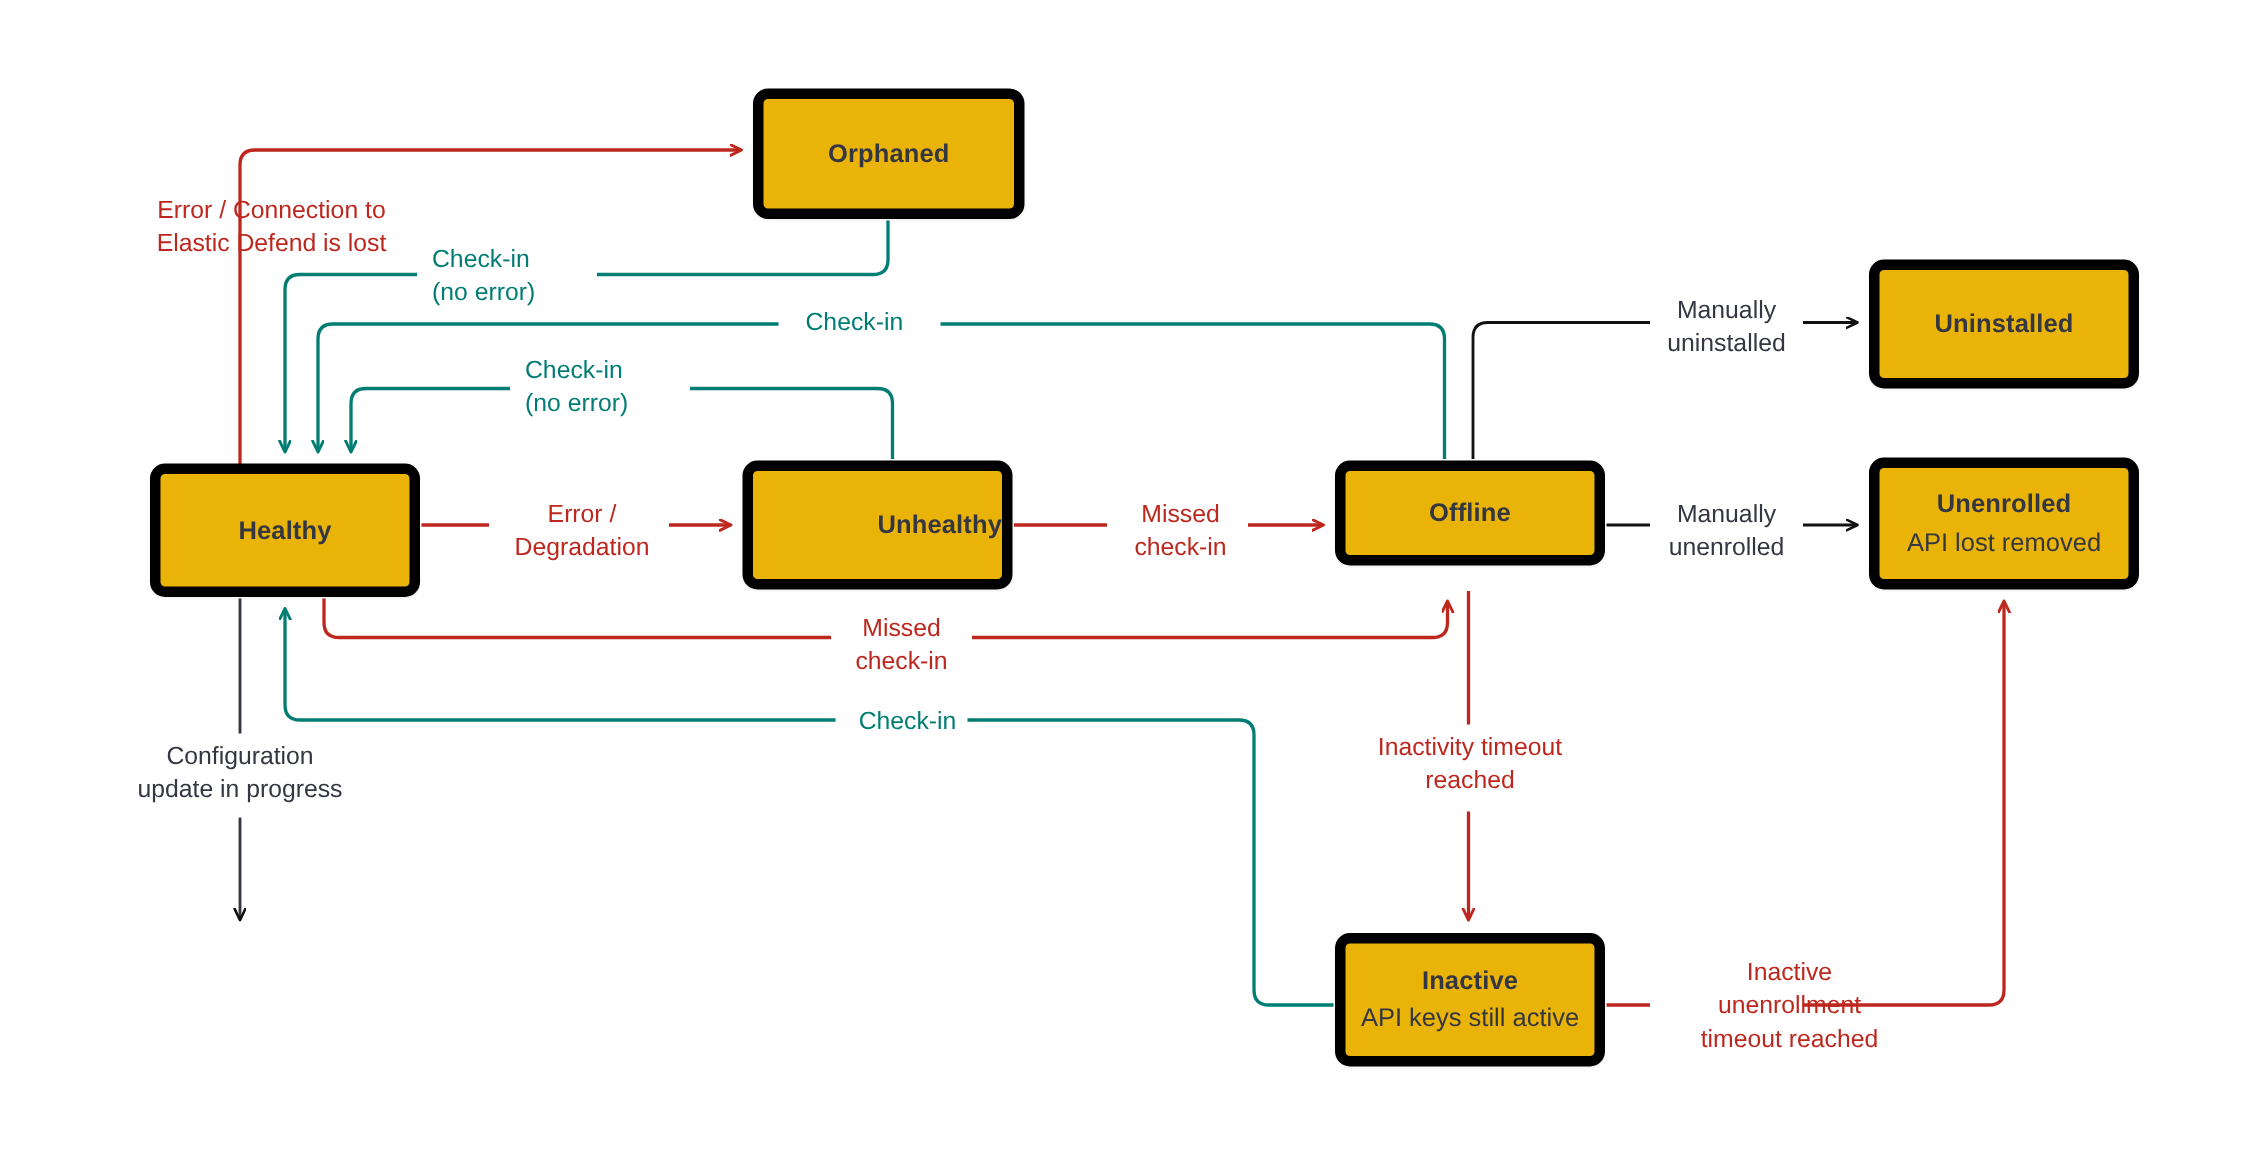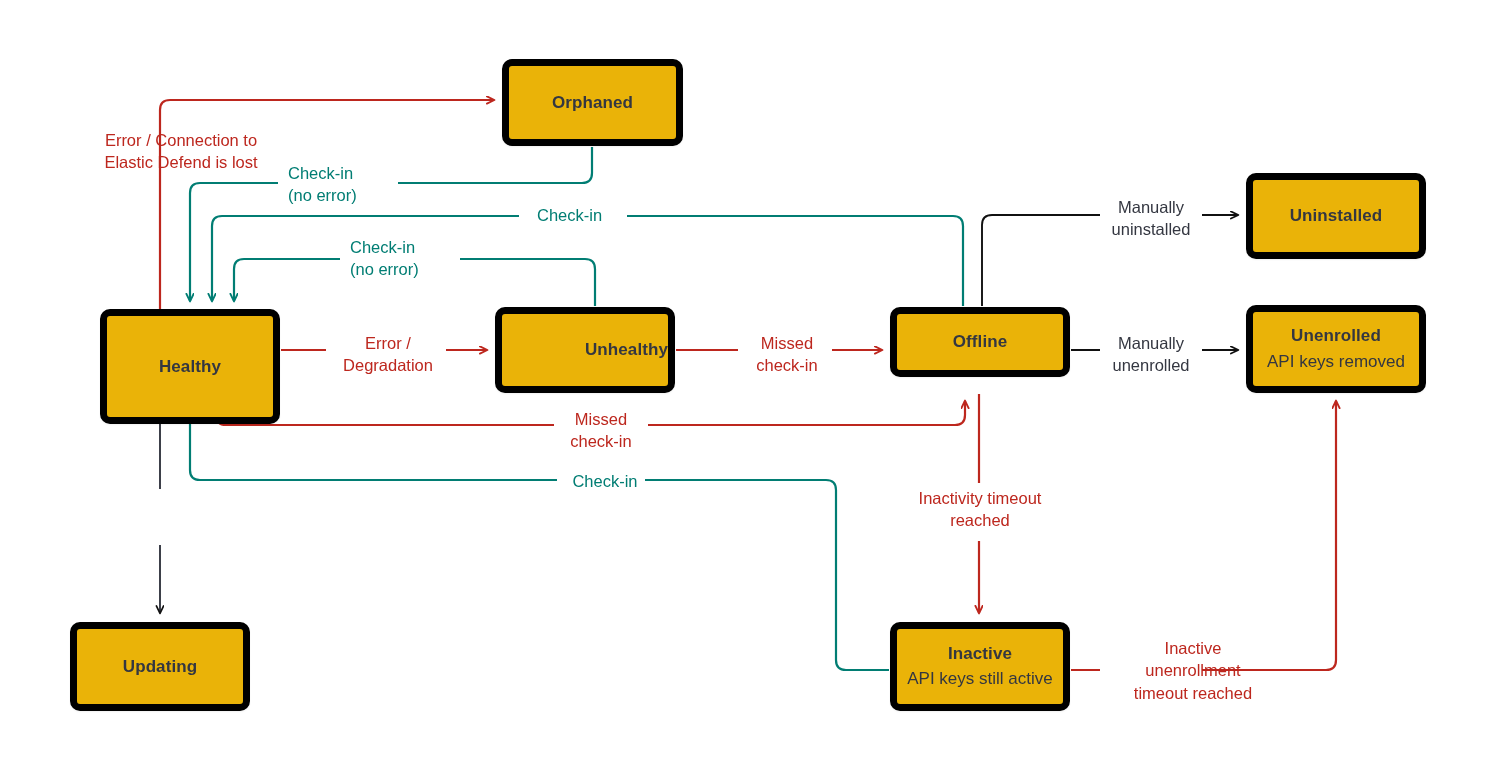--- a/index.html
+++ b/index.html
@@ -70,21 +70,21 @@
       <path stroke="#bd271e" marker-end="url(#ah-red)" d="M979,394 L979,483 M979,541 L979,613"></path>
 
       <path stroke="#017d73" marker-end="url(#ah-teal)" d="M889,670 L846,670 Q836,670 836,660 L836,490 Q836,480 826,480 L645,480 M557,480 L200,480 Q190,480 190,470 L190,406"></path>
 
       <path stroke="#343741" stroke-width="1.9" marker-end="url(#ah-dark)" d="M160,399 L160,489 M160,545 L160,613"></path>
 
       <path stroke="#bd271e" marker-end="url(#ah-red)" d="M1071,670 L1100,670 M1202,670 L1326,670 Q1336,670 1336,660 L1336,401"></path>
     </g>
   </svg>
 
-  <div class="node" style="left:100px;top:309px;width:180px;height:115px;">
+  <div class="node" style="left:100px;top:309px;width:180px;height:89px;">
     <span class="title">Healthy</span>
   </div>
 
   <div class="node" style="left:502px;top:59px;width:181px;height:87px;">
     <span class="title">Orphaned</span>
   </div>
 
   <div class="node" style="left:495px;top:307px;width:180px;height:86px;align-items:flex-end;">
     <span class="title">Unhealthy</span>
   </div>
@@ -92,26 +92,23 @@
   <div class="node" style="left:890px;top:307px;width:180px;height:70px;text-align:center;">
     <span class="title">Offline</span>
   </div>
 
   <div class="node" style="left:1246px;top:173px;width:180px;height:86px;">
     <span class="title">Uninstalled</span>
   </div>
 
   <div class="node" style="left:1246px;top:305px;width:180px;height:88px;">
     <span class="title">Unenrolled</span>
-    <span class="sub">API keys removed</span>
+    <span class="sub">API lost removed</span>
   </div>
 
-  <div class="node" style="left:70px;top:622px;width:180px;height:89px;">
-    <span class="title">Updating</span>
-  </div>
 
   <div class="node" style="left:890px;top:622px;width:180px;height:89px;">
     <span class="title">Inactive</span>
     <span class="sub">API keys still active</span>
   </div>
 
   <div class="edge-label lbl-red" style="left:66px;top:129px;width:230px;text-align:center;">Error / Connection to
 Elastic Defend is lost</div>
   <div class="edge-label lbl-teal" style="left:288px;top:162px;width:110px;text-align:left;">Check-in
 (no error)</div>
@@ -122,19 +119,21 @@
 Degradation</div>
   <div class="edge-label lbl-red" style="left:740px;top:332px;width:94px;text-align:center;">Missed
 check-in</div>
   <div class="edge-label lbl-dark" style="left:1100px;top:196px;width:102px;text-align:center;">Manually
 uninstalled</div>
   <div class="edge-label lbl-dark" style="left:1100px;top:332px;width:102px;text-align:center;">Manually
 unenrolled</div>
   <div class="edge-label lbl-red" style="left:554px;top:408px;width:94px;text-align:center;">Missed
 check-in</div>
   <div class="edge-label lbl-teal" style="left:561px;top:470px;width:88px;text-align:center;">Check-in</div>
+  <div class="edge-label lbl-dark" style="left:60px;top:493px;width:200px;text-align:center;">Configuration
+update in progress</div>
   <div class="edge-label lbl-red" style="left:880px;top:487px;width:200px;text-align:center;">Inactivity timeout
 reached</div>
   <div class="edge-label lbl-red" style="left:1100px;top:637px;width:186px;text-align:center;">Inactive
 unenrollment
 timeout reached</div>
 
 </div>
 
 </body></html>

